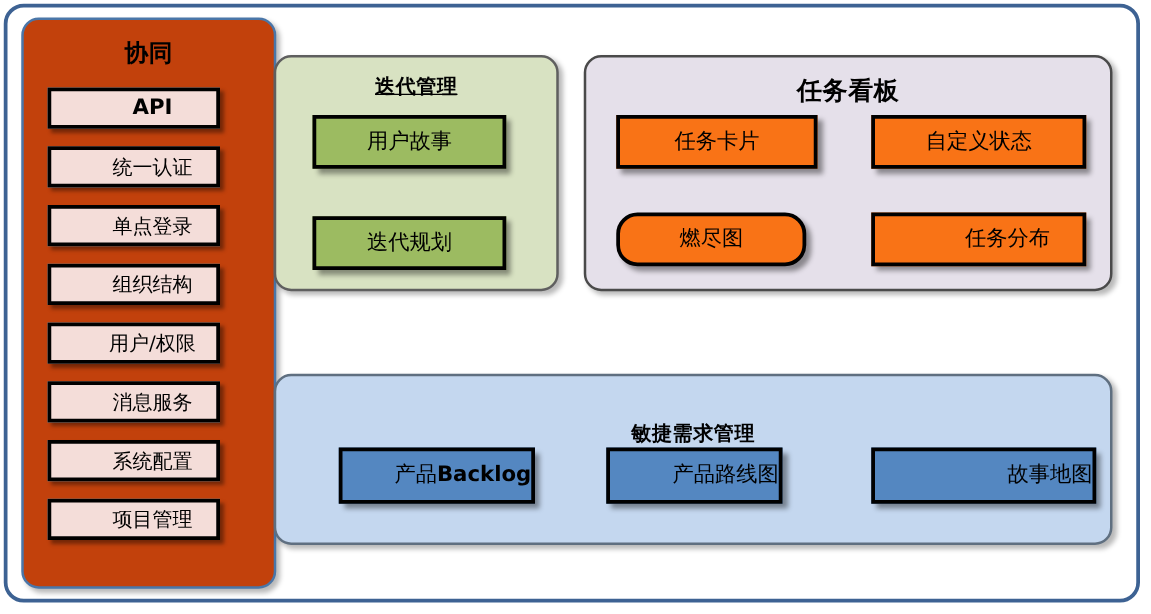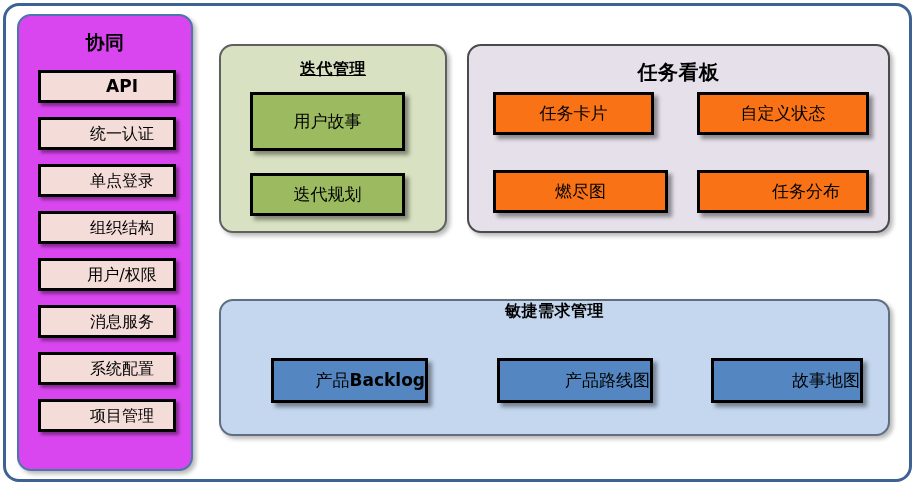--- a/index.html
+++ b/index.html
@@ -50,23 +50,23 @@
     font-family: "DejaVu Sans", "Liberation Sans", sans-serif;
     font-weight: bold;
     color: #000000;
     letter-spacing: 0.5px;
   }
 
   
   .sidebar {
     left: 17px;
     top: 14px;
-    width: 176px;
+    width: 204px;
     height: 457px;
-    background: #d946ef;
+    background: #c2410c;
     border: 2px solid #4a76a8;
   }
   .sidebar .panel-title {
     top: 14px;
     font-size: 19px;
   }
   .sidebar-list {
     position: absolute;
     left: 19px;
     top: 54px;
@@ -121,21 +121,21 @@
 
   
   .panel-agile {
     left: 219px;
     top: 299px;
     width: 671px;
     height: 137px;
     background: #c4d7ef;
     border: 2px solid #5f6f80;
   }
-  .panel-agile .panel-title { top: 0; font-size: 16px; }
+  .panel-agile .panel-title { top: 36px; font-size: 16px; }
 
   
   .box {
     position: absolute;
     box-sizing: border-box;
     border: 3px solid #000000;
     box-shadow: 4px 4px 4px rgba(0,0,0,0.40);
     display: flex;
     align-items: center;
     justify-content: center;
@@ -170,38 +170,38 @@
       <div class="sidebar-item">组织结构</div>
       <div class="sidebar-item">用户/权限</div>
       <div class="sidebar-item">消息服务</div>
       <div class="sidebar-item">系统配置</div>
       <div class="sidebar-item">项目管理</div>
     </div>
   </div>
 
   <div class="panel panel-iteration">
     <div class="panel-title">迭代管理</div>
-    <div class="box box-green" style="left:29px; top:46px; width:155px; height:59px;">用户故事</div>
+    <div class="box box-green" style="left:29px; top:46px; width:155px; height:43px;">用户故事</div>
     <div class="box box-green" style="left:29px; top:111px; width:155px; height:43px;margin-top:16px;">迭代规划</div>
   </div>
 
   <div class="panel panel-board">
     <div class="panel-title">任务看板</div>
     <div class="box box-purple" style="left:24px; top:46px; width:161px; height:43px;">任务卡片</div>
     <div class="box box-purple" style="left:228px; top:46px; width:172px; height:43px;">自定义状态</div>
-    <div class="box box-purple" style="left:24px; top:124px; width:175px; height:43px;">燃尽图</div>
+    <div class="box box-purple" style="left:24px; top:124px; width:152px; height:43px;border-radius:17px;">燃尽图</div>
     <div class="box box-purple" style="left:228px; top:124px; width:172px; height:43px;padding-left:46px;">任务分布</div>
   </div>
 
   <div class="panel panel-agile">
     <div class="panel-title">敏捷需求管理</div>
 
     <div class="box box-blue" style="left:50px; top:57px; width:157px; height:45px;">
       <span>产品</span>
         <span class="latin">Backlog</span>
     </div>
 
-    <div class="box box-blue" style="left:276px; top:57px; width:156px; height:45px;">产品路线图</div>
-
-    <div class="box box-blue" style="left:490px; top:57px; width:152px; height:45px;">故事地图</div>
+    <div class="box box-blue" style="left:264px; top:57px; width:141px; height:45px;">产品路线图</div>
+
+    <div class="box box-blue" style="left:476px; top:57px; width:180px; height:45px;">故事地图</div>
   </div>
 
 </div>
 
 </body></html>

